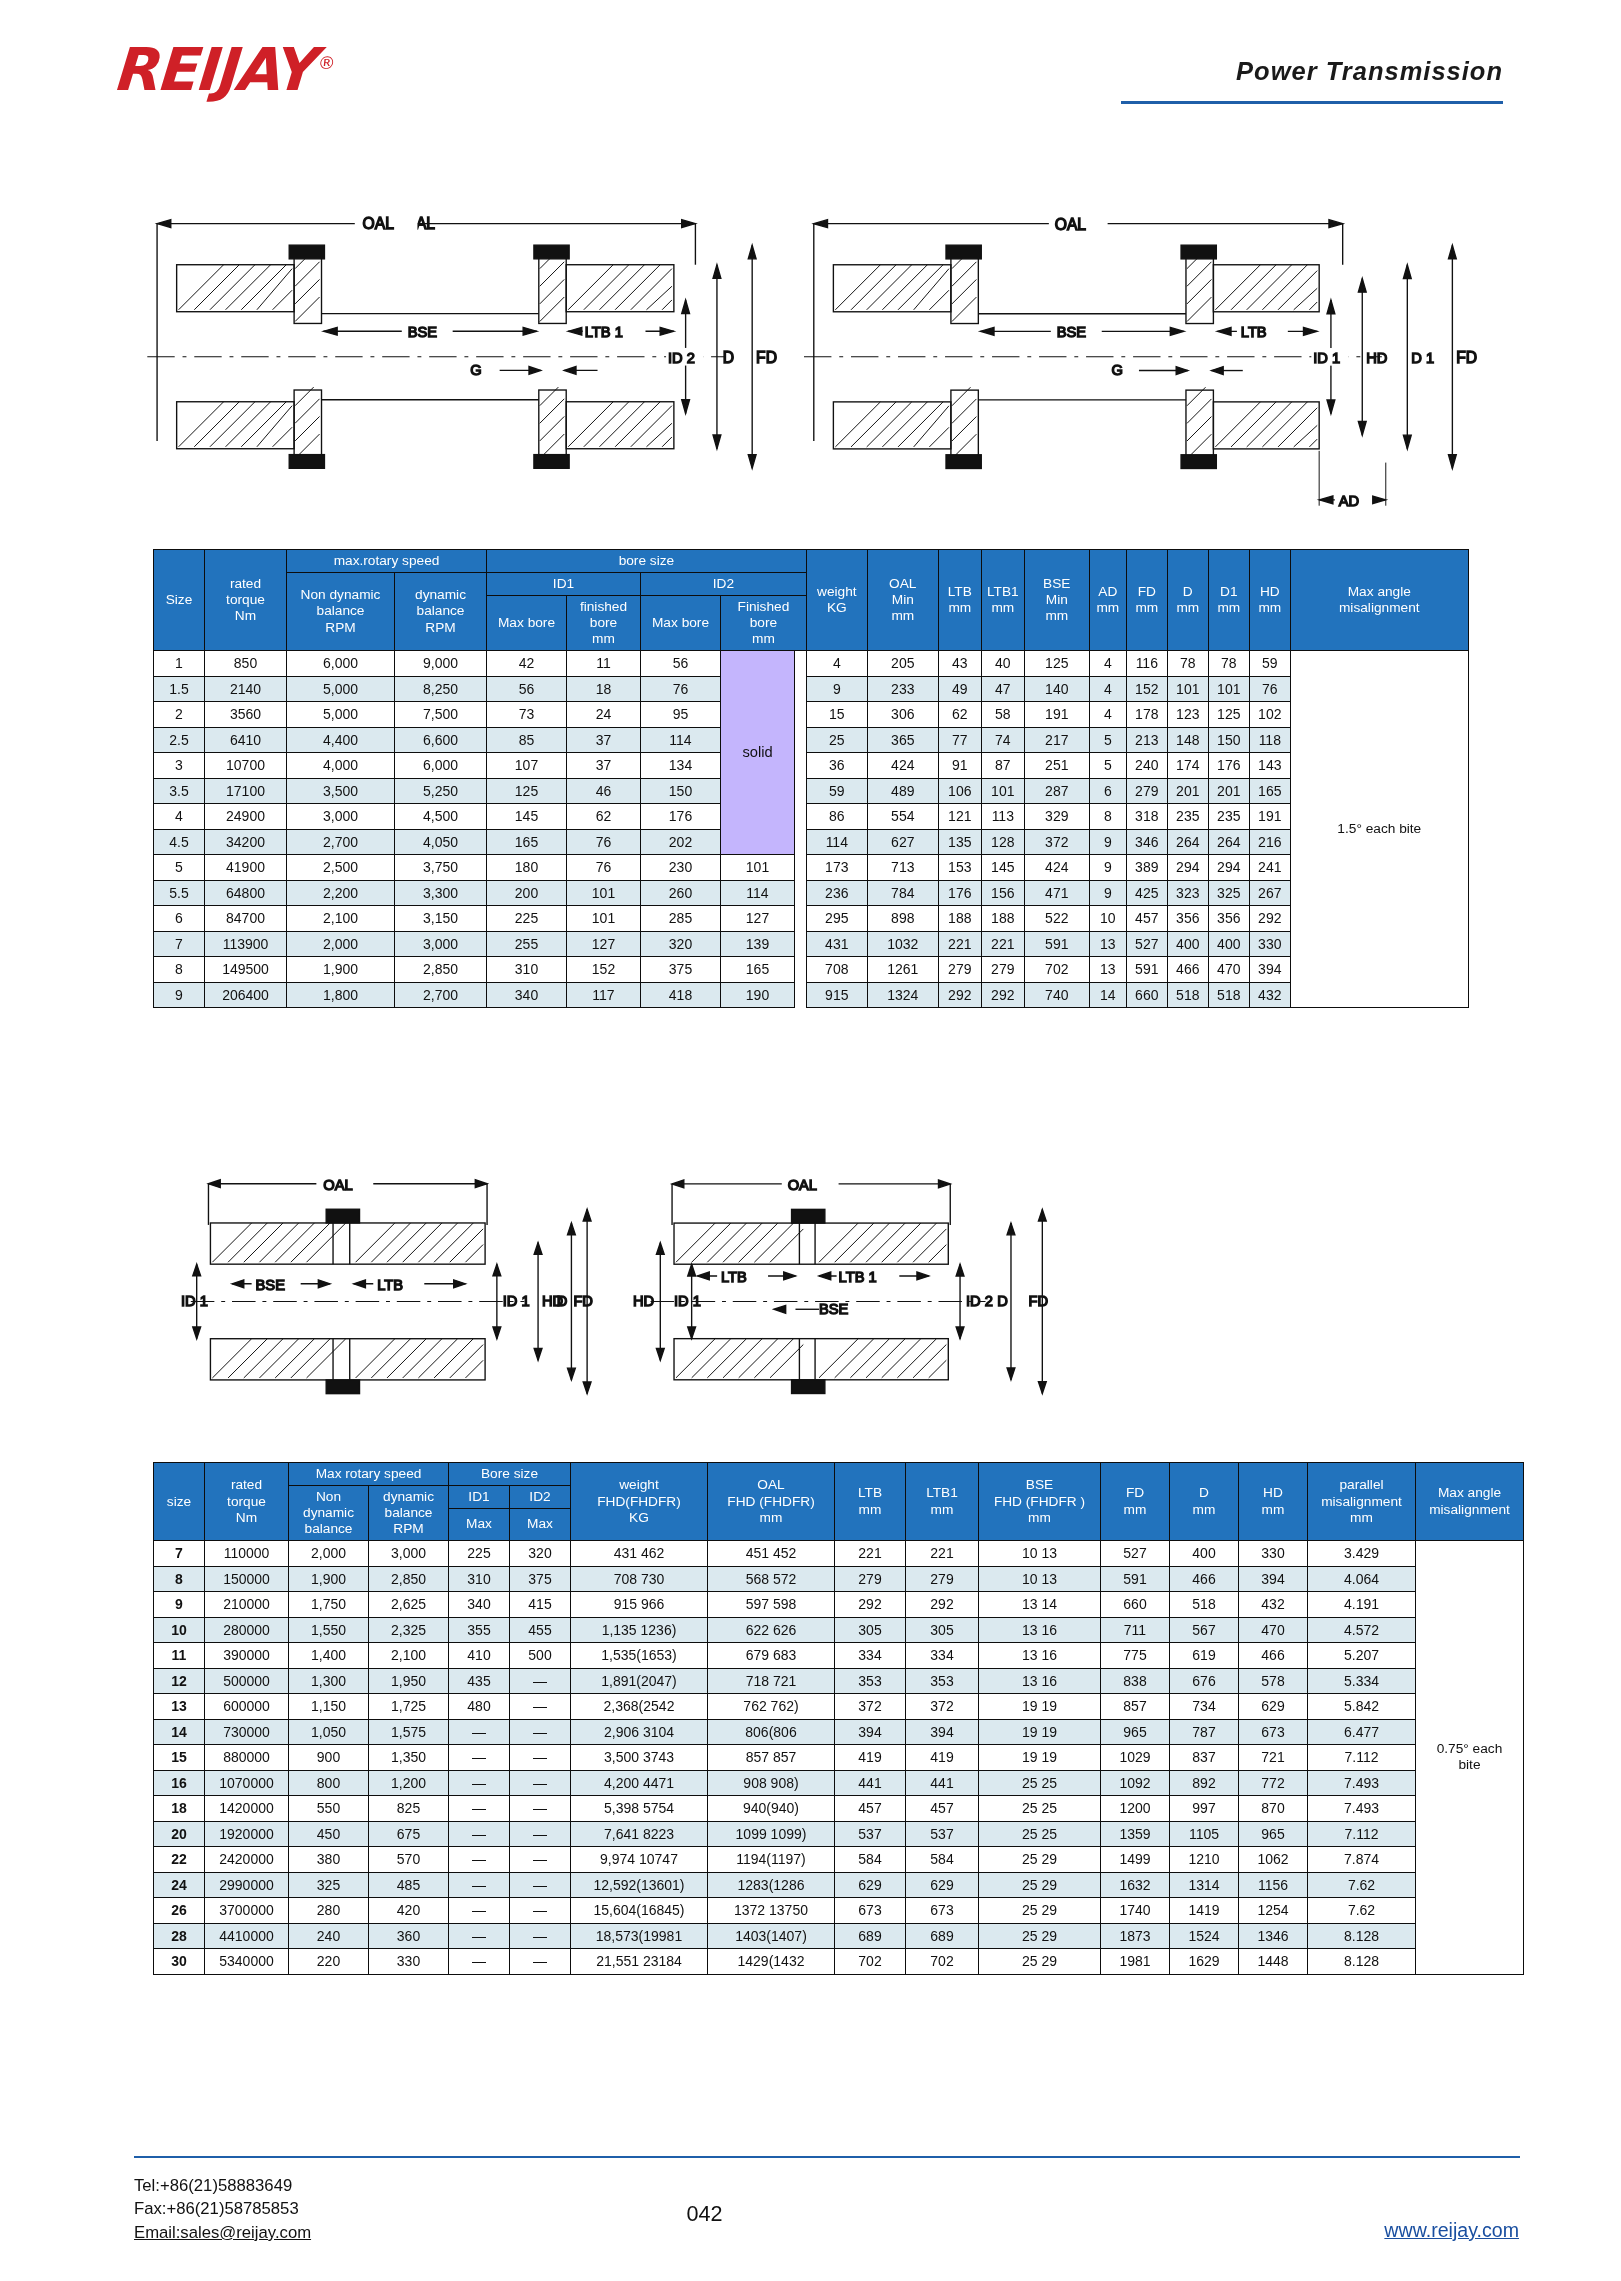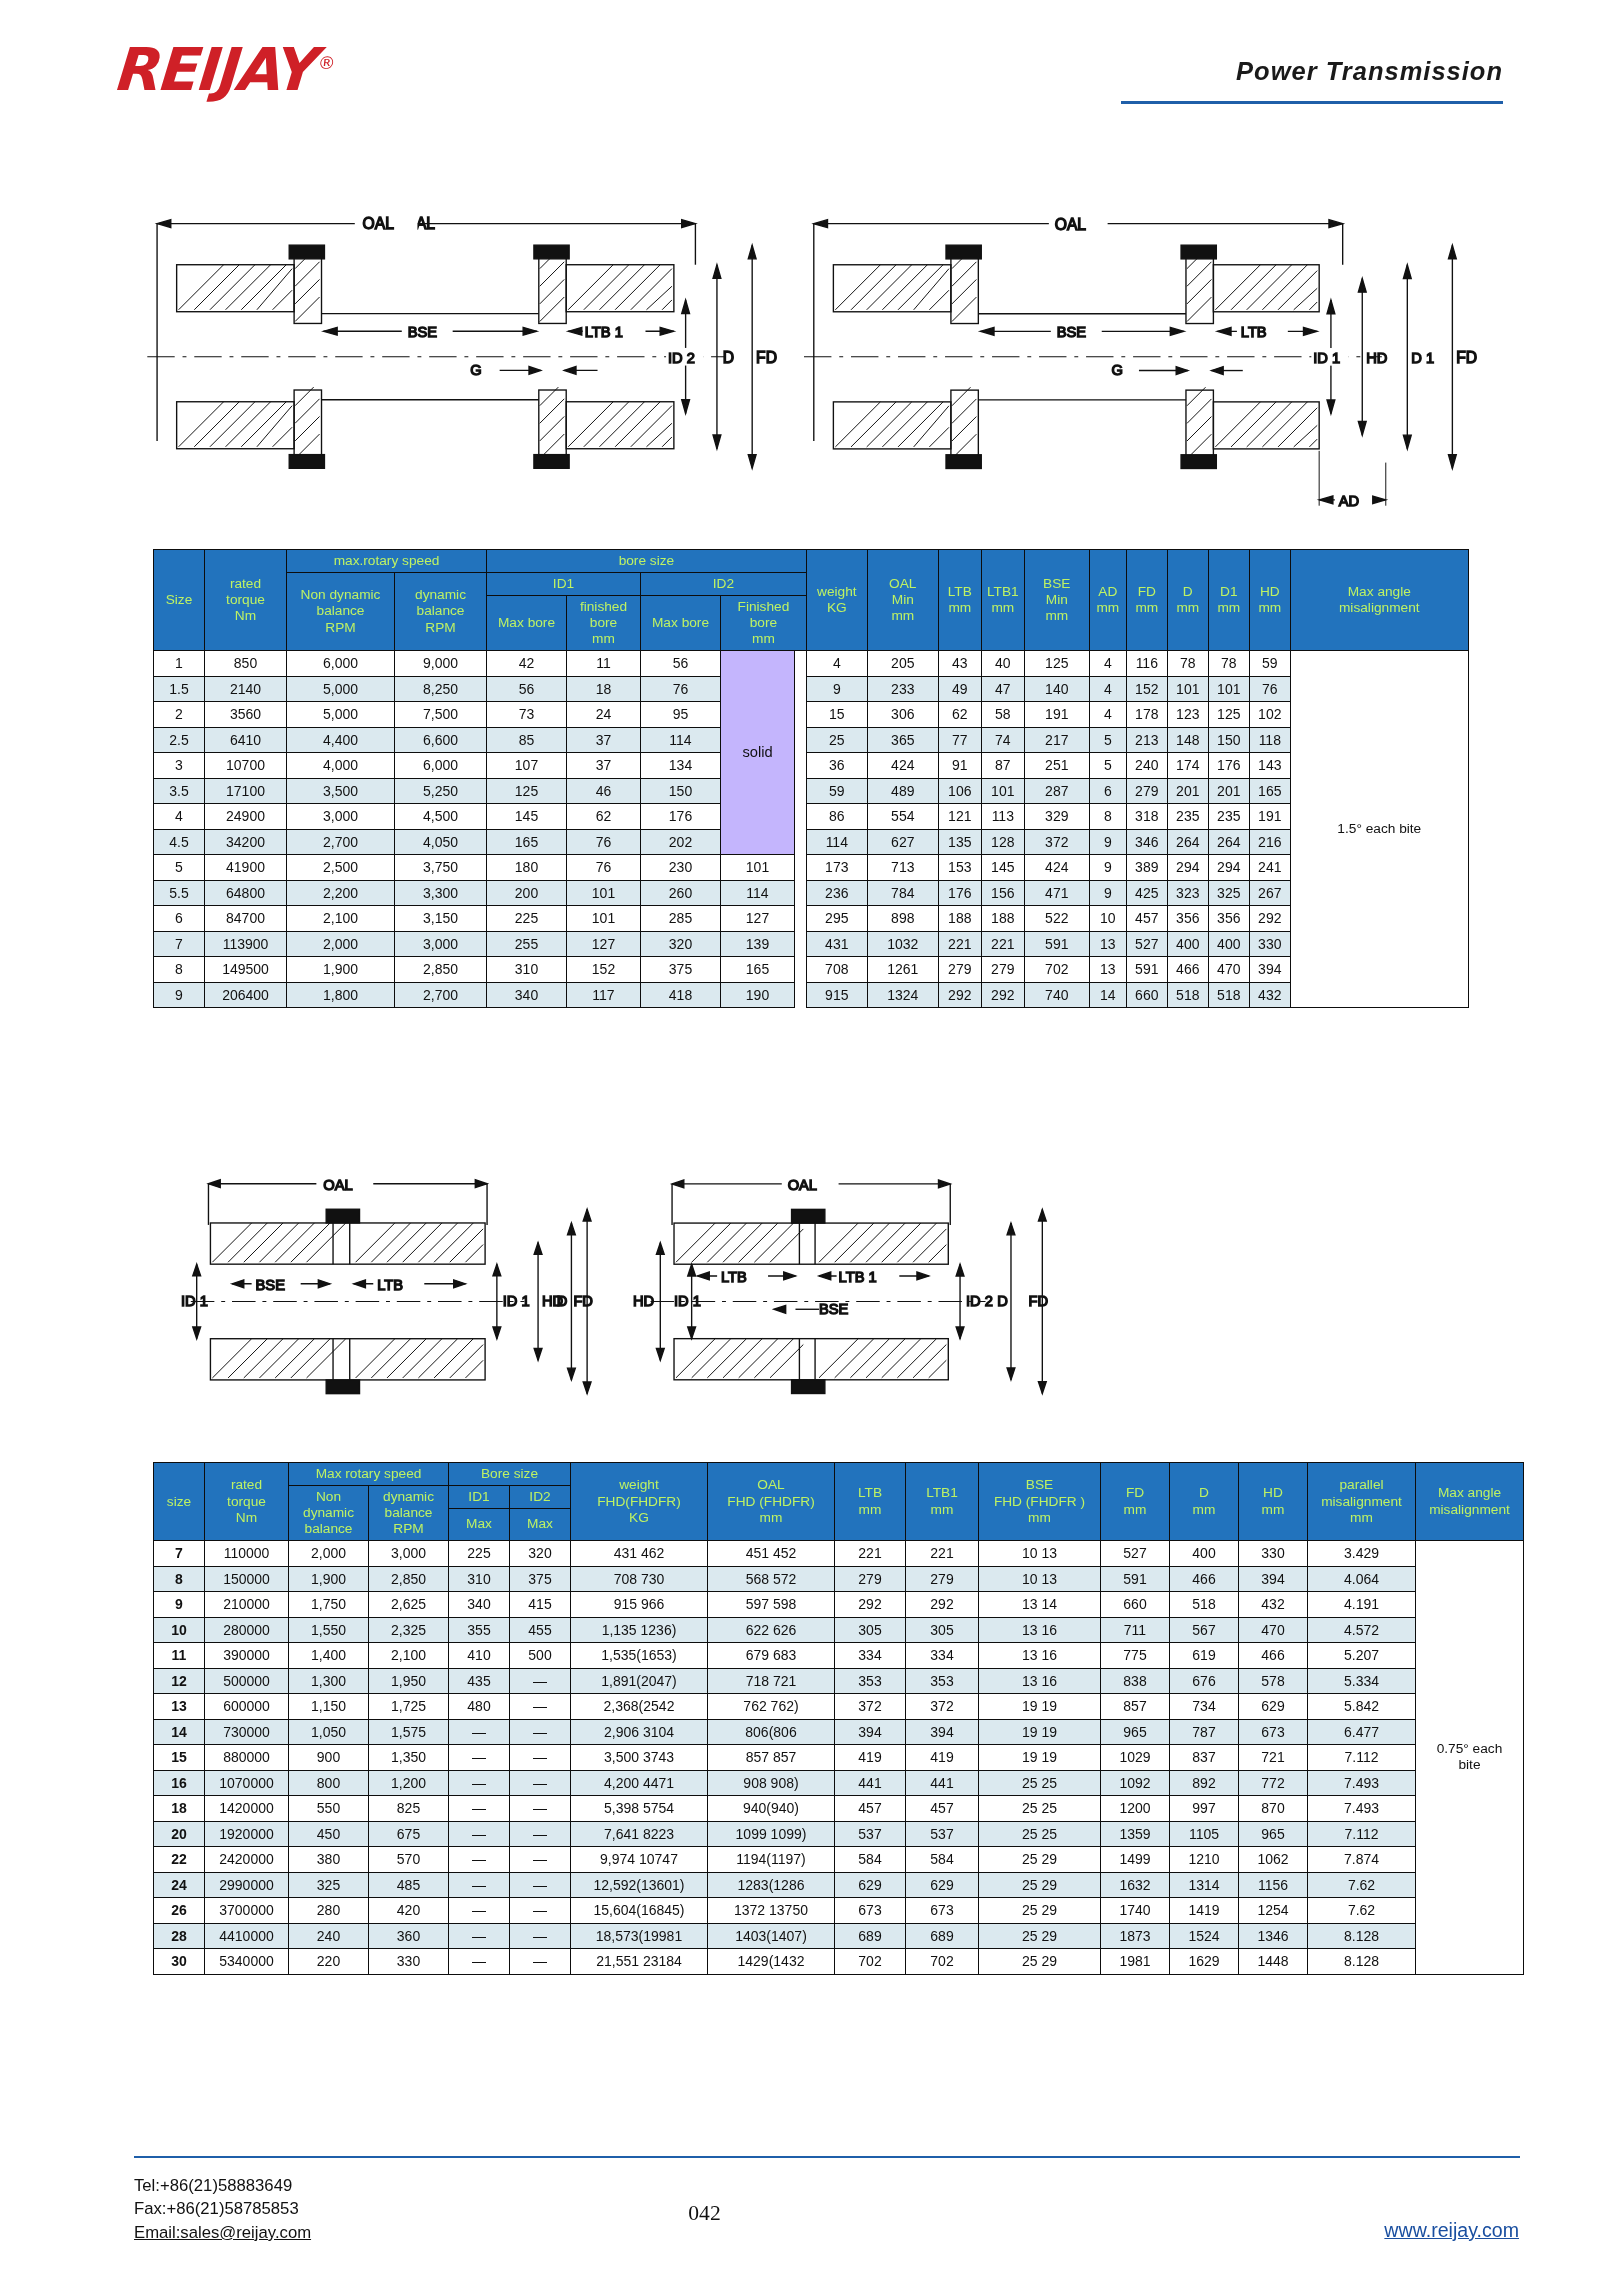--- a/index.html
+++ b/index.html
@@ -55,21 +55,21 @@
   table.spec th, table.spec td{
     border:1.4px solid #0d0d0d;
     text-align:center;
     vertical-align:middle;
     padding:0;
     line-height:1.18;
     white-space:nowrap;
   }
   table.spec thead th{
     background:#2273bd;
-    color:#bef264;
+    color:#ffffff;
     font-weight:normal;
     font-size:13.7px;
     padding:2.9px 2px;
   }
   table.spec tbody td{ height:25.5px; background:#ffffff; }
   table.spec tbody tr.alt td{ background:#dbe9ef; }
   td.nb{ border:none !important; background:#ffffff !important; }
   td.solidcell{ font-size:14.7px; }
   td.angle{ font-size:13.7px; background:#ffffff !important; }
 
@@ -81,21 +81,21 @@
   .footer-rule{
     position:absolute; left:118px; top:0; width:1386px; height:2px; background:#1f5fa9;
   }
   .footer-contact{
     position:absolute; left:118px; top:17.6px;
     font-size:16.7px; line-height:1.42; color:#111;
   }
   .footer-contact .u{ text-decoration:underline; }
   .footer-page{
     position:absolute; left:0; top:45px; width:1377px; text-align:center;
-    font-size:21.6px; color:#111;font-family:Liberation Serif, serif;
+    font-size:21.6px; color:#111;
   }
   .footer-web{
     position:absolute; right:118px; top:63px;
     font-size:19.6px; color:#1a4fa0; text-decoration:underline;
   }
 </style>
 </head>
 <body>
 
 <div class="page-header">

